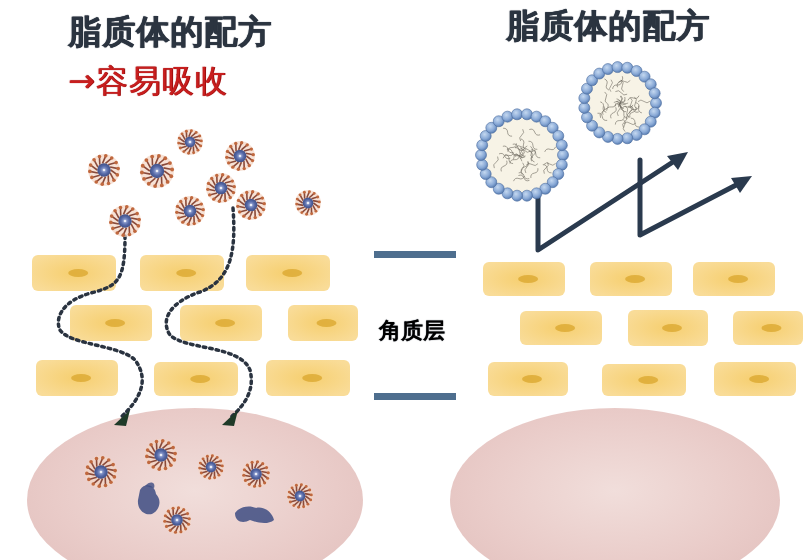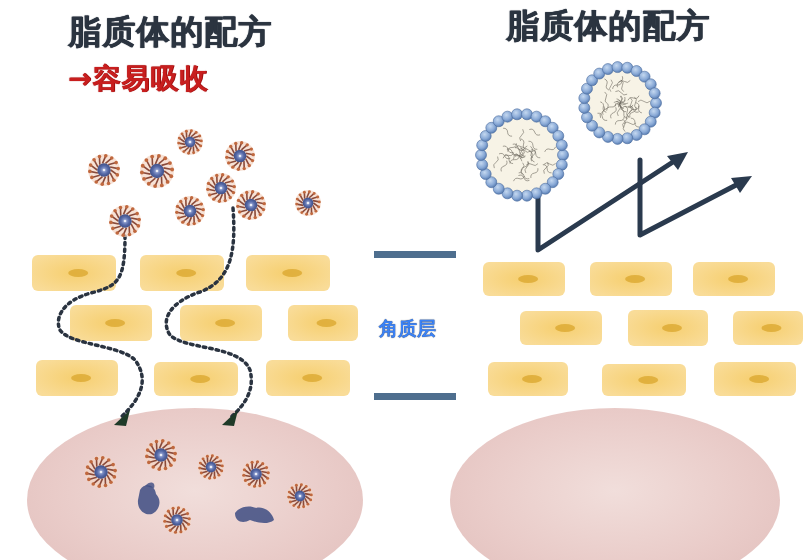--- a/index.html
+++ b/index.html
@@ -4,25 +4,25 @@
 <style>
   html, body { margin: 0; padding: 0; background: #ffffff; }
   body { width: 810px; height: 560px; overflow: hidden; position: relative; font-family: "DejaVu Sans", sans-serif; }
   .title {
     position: absolute; font-weight: 900; color: #2b3440; font-size: 33px; letter-spacing: 1px;
     text-shadow: 0 0 1px #2b3440, 1px 0 0 #2b3440;
   }
   #title-left { left: 68px; top: 10px; }
   #title-right { left: 506px; top: 4px; }
   #subtitle-left {
-    position: absolute; left: 68px; top: 60px; font-weight: 700; color: #c81e1e; font-size: 28px;
+    position: absolute; left: 68px; top: 60px; font-weight: 400; color: #c81e1e; font-size: 32px;
     letter-spacing: 1px; text-shadow: 0 0 1px #a01010, 1px 0 0 #a01010;
   }
   #layer-label {
-    position: absolute; left: 379px; top: 316px; font-weight: 900; font-size: 19px; color: #3b82f6;
+    position: absolute; left: 379px; top: 316px; font-weight: 900; font-size: 22px; color: #000000;
     text-shadow: 0 0 1px #1f2633;
   }
   .bar { position: absolute; left: 374px; width: 82px; height: 7px; background: #4e6e8e; }
   svg#diagram { position: absolute; left: 0; top: 0; }
 </style>
 </head>
 <body>
 
 <svg id="diagram" width="810" height="560" viewBox="0 0 810 560" xmlns="http://www.w3.org/2000/svg">
   <defs>

